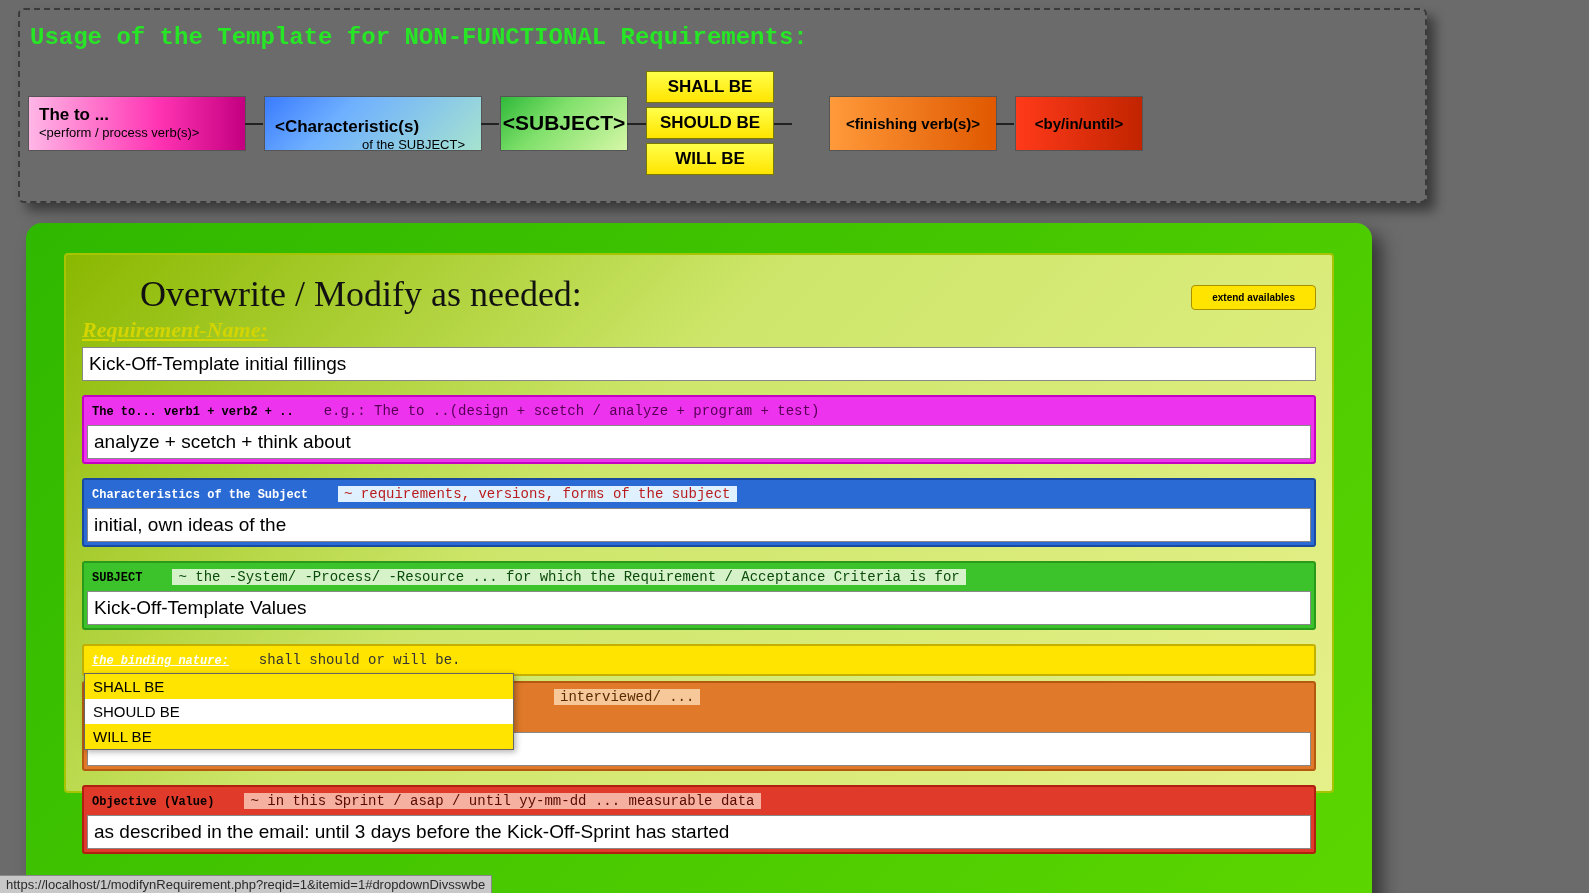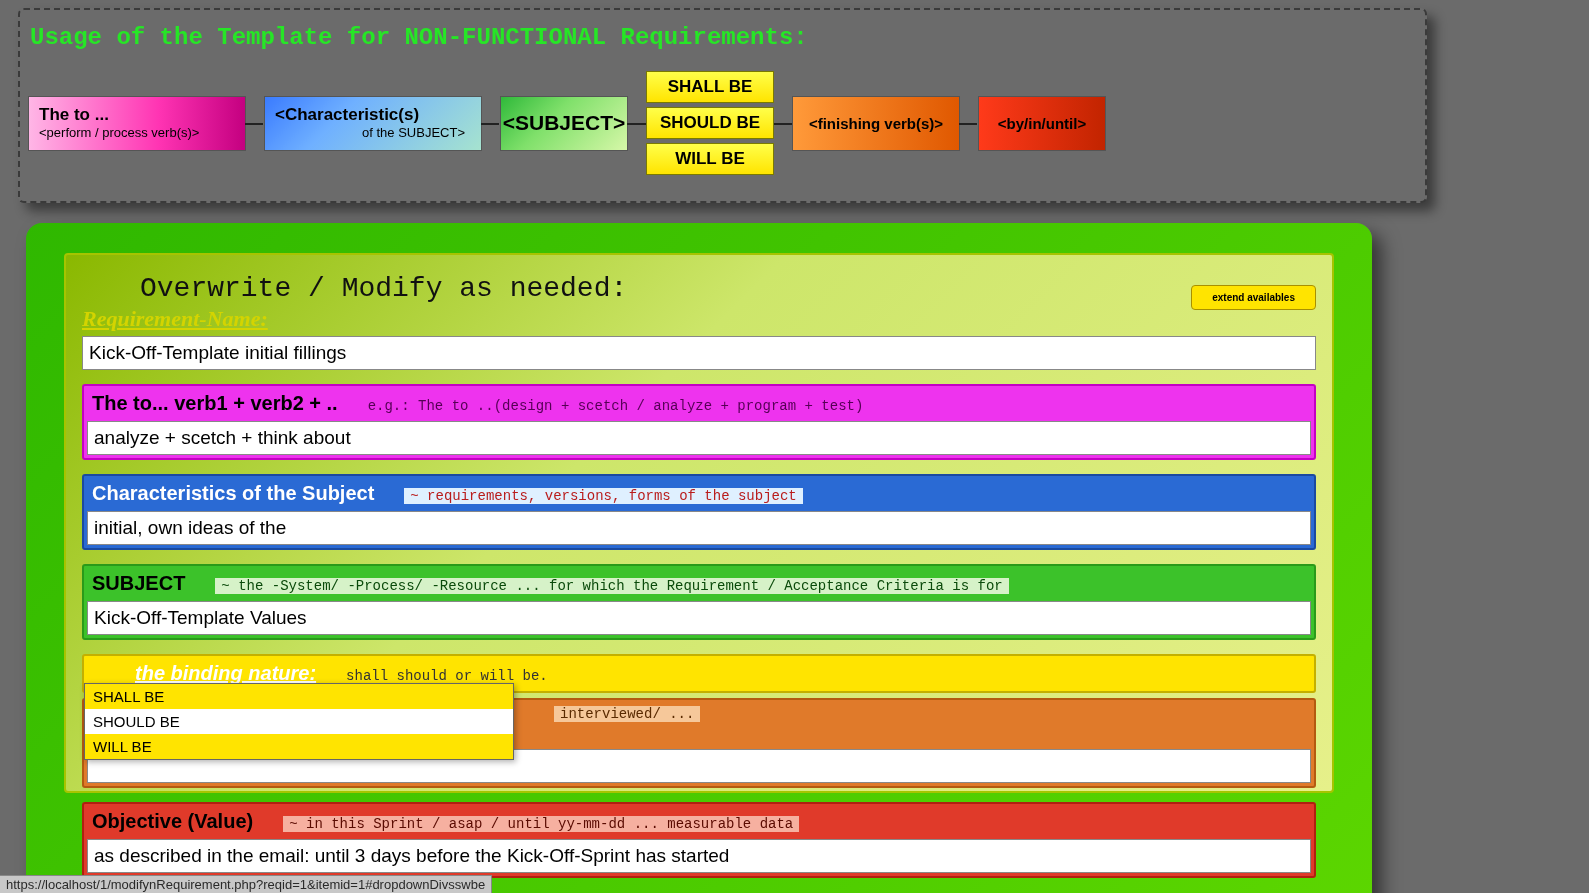--- a/index.html
+++ b/index.html
@@ -64,21 +64,21 @@
     background: linear-gradient(90deg, #ffb6e6 0%, #ff34b3 60%, #c40080 100%);
     width: 218px;
     height: 55px;
     padding-top: 8px;
   }
   .block.pink .sub { font-size: 13px; font-weight: normal; }
   .block.blue {
     background: linear-gradient(135deg, #3a7bff 0%, #6fb0ff 35%, #a6e3cf 100%);
     width: 218px;
     height: 55px;
-    padding-top: 8px;
+    padding-top: 20px;
   }
   .block.blue .sub { font-size: 13px; font-weight: normal; display:block; text-align:right; padding-right:6px; }
   .block.green {
     background: linear-gradient(135deg, #2fb93a 0%, #7fe06a 40%, #d6f7a8 100%);
     width: 128px;
     height: 55px;
     font-size: 21px;
     display:flex;align-items:center;justify-content:center;
   }
   .stack {
@@ -110,20 +110,21 @@
     font-size: 17px;
     width: 128px;
     padding: 5px 0;
   }
   .block.orange {
     background: linear-gradient(90deg, #ff9a3a 0%, #e05800 100%);
     width: 168px;
     height: 55px;
     display:flex;align-items:center;justify-content:center;
     font-size: 15px;
+    margin-left: 37px;
   }
   .block.red {
     background: linear-gradient(90deg, #ff3a1a 0%, #c22400 100%);
     width: 128px;
     height: 55px;
     display:flex;align-items:center;justify-content:center;
     font-size: 15px;
   }
 
   .form-outer {
@@ -139,22 +140,22 @@
   }
   .form-inner {
     background: linear-gradient(135deg, #8ab800 0%, #cde66a 40%, #e6f08a 100%);
     border: 2px solid #a6c400;
     border-radius: 4px;
     padding: 10px 16px 20px 16px;
     position: relative;
     height: 540px;
   }
   .form-heading {
-    font-family: Liberation Mono, monospace;
-    font-size: 28px;
+    font-family: Liberation Serif, serif;
+    font-size: 36px;
     color: #111;
     margin: 8px 0 0 58px;
   }
   .ext-btn {
     position: absolute;
     top: 30px;
     right: 16px;
     background: #ffe400;
     border: 1px solid #a89000;
     border-radius: 4px;
@@ -187,40 +188,40 @@
     padding: 0;
     overflow: visible;
     position: relative;
   }
   .section .hdr {
     display: flex;
     align-items: baseline;
     padding: 6px 8px;
   }
   .section .hdr .label {
-    font-family: Liberation Sans, sans-serif;
-    font-weight: bold;
-    font-size: 20px;
+    font-family: Liberation Mono, monospace;
+    font-weight: bold;
+    font-size: 12px;
   }
   .section .hdr .hint {
     font-family: "Courier New", monospace;
     font-size: 14px;
     margin-left: 30px;
   }
   .section .bodybox {
     padding: 0 3px 3px 3px;
   }
   .sec-pink { background: #ee33ee; border: 2px solid #c400c4; }
   .sec-pink .hint { color: #550055; }
   .sec-blue { background: #2a6ad4; border: 2px solid #1a4aa0; }
   .sec-blue .label { color: #fff; }
   .sec-blue .hint { color: #b91c1c; background:#dff0ff; padding:0 6px; }
   .sec-green { background: #3cc22a; border: 2px solid #2a9a1a; }
   .sec-green .hint { color: #0a4a0a; background:#d6f2c8; padding:0 6px;}
-  .sec-yellow { background: #ffe400; border: 2px solid #c4b000; padding-left: 43px; }
+  .sec-yellow { background: #ffe400; border: 2px solid #c4b000; }
   .sec-yellow .label { color: #fff; font-style: italic; text-decoration: underline;}
   .sec-orange { background: #e07a2a; border: 2px solid #b45a10; }
   .sec-orange .hint { color: #5a2a00; background:#f6c89a; padding:0 6px;}
   .sec-red { background: #e03a2a; border: 2px solid #b02010; }
   .sec-red .label { color:#000; }
   .sec-red .hint { color: #5a0a00; background:#f6b0a0; padding:0 6px;}
 
   
   .binding-bar { position: relative; }
   .binding-options {

